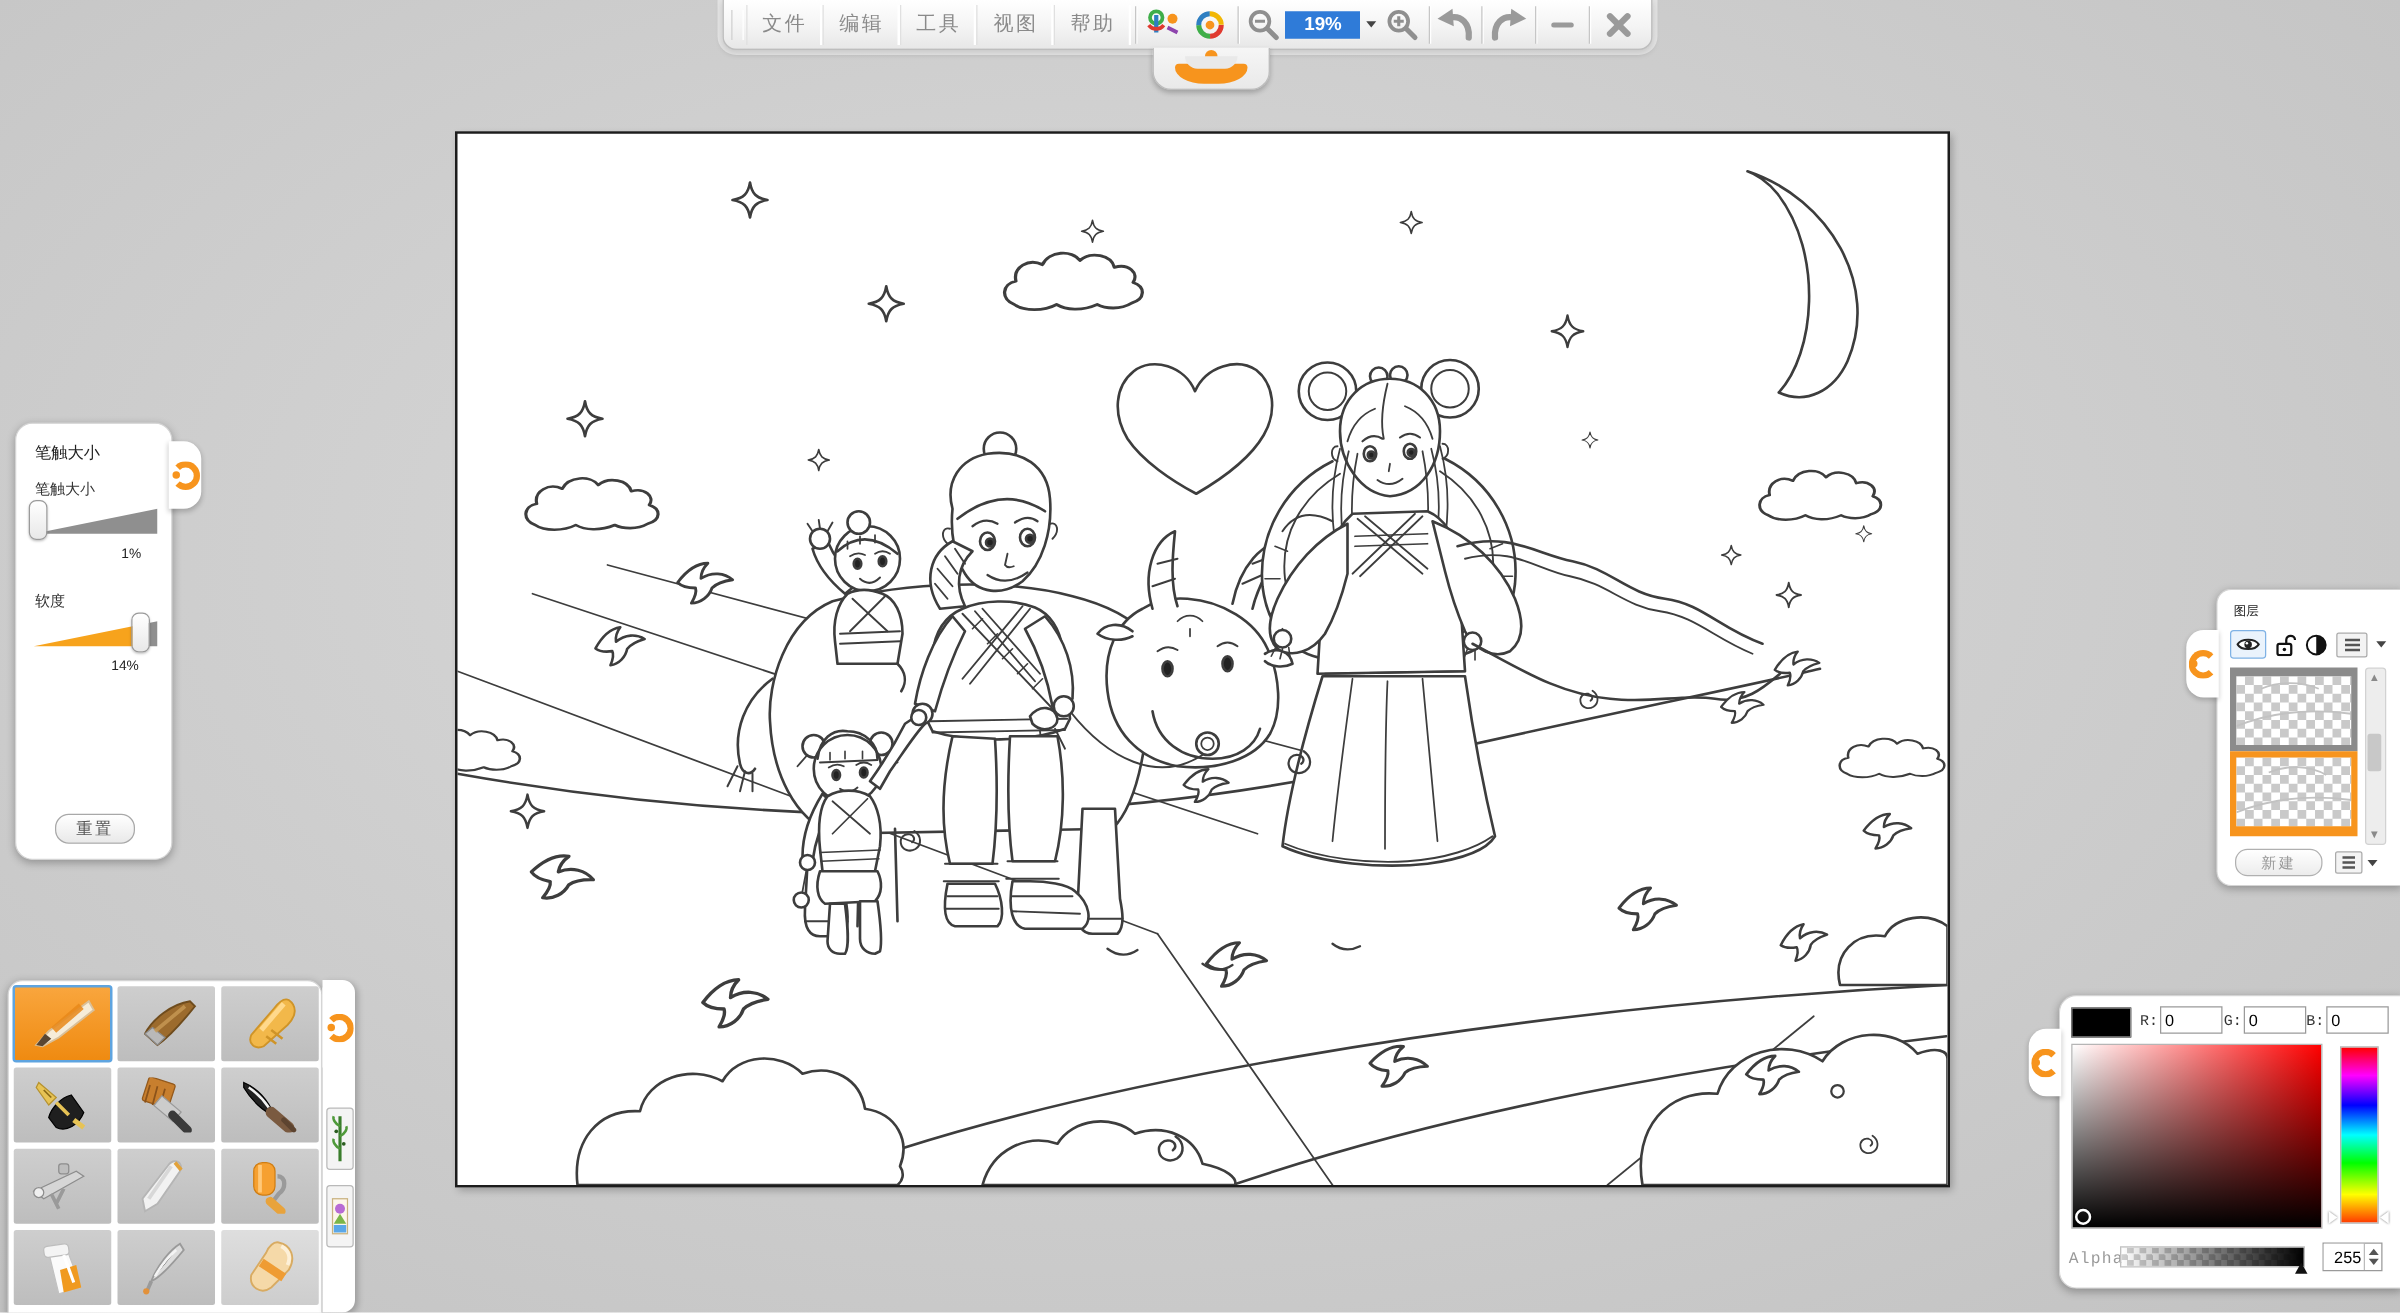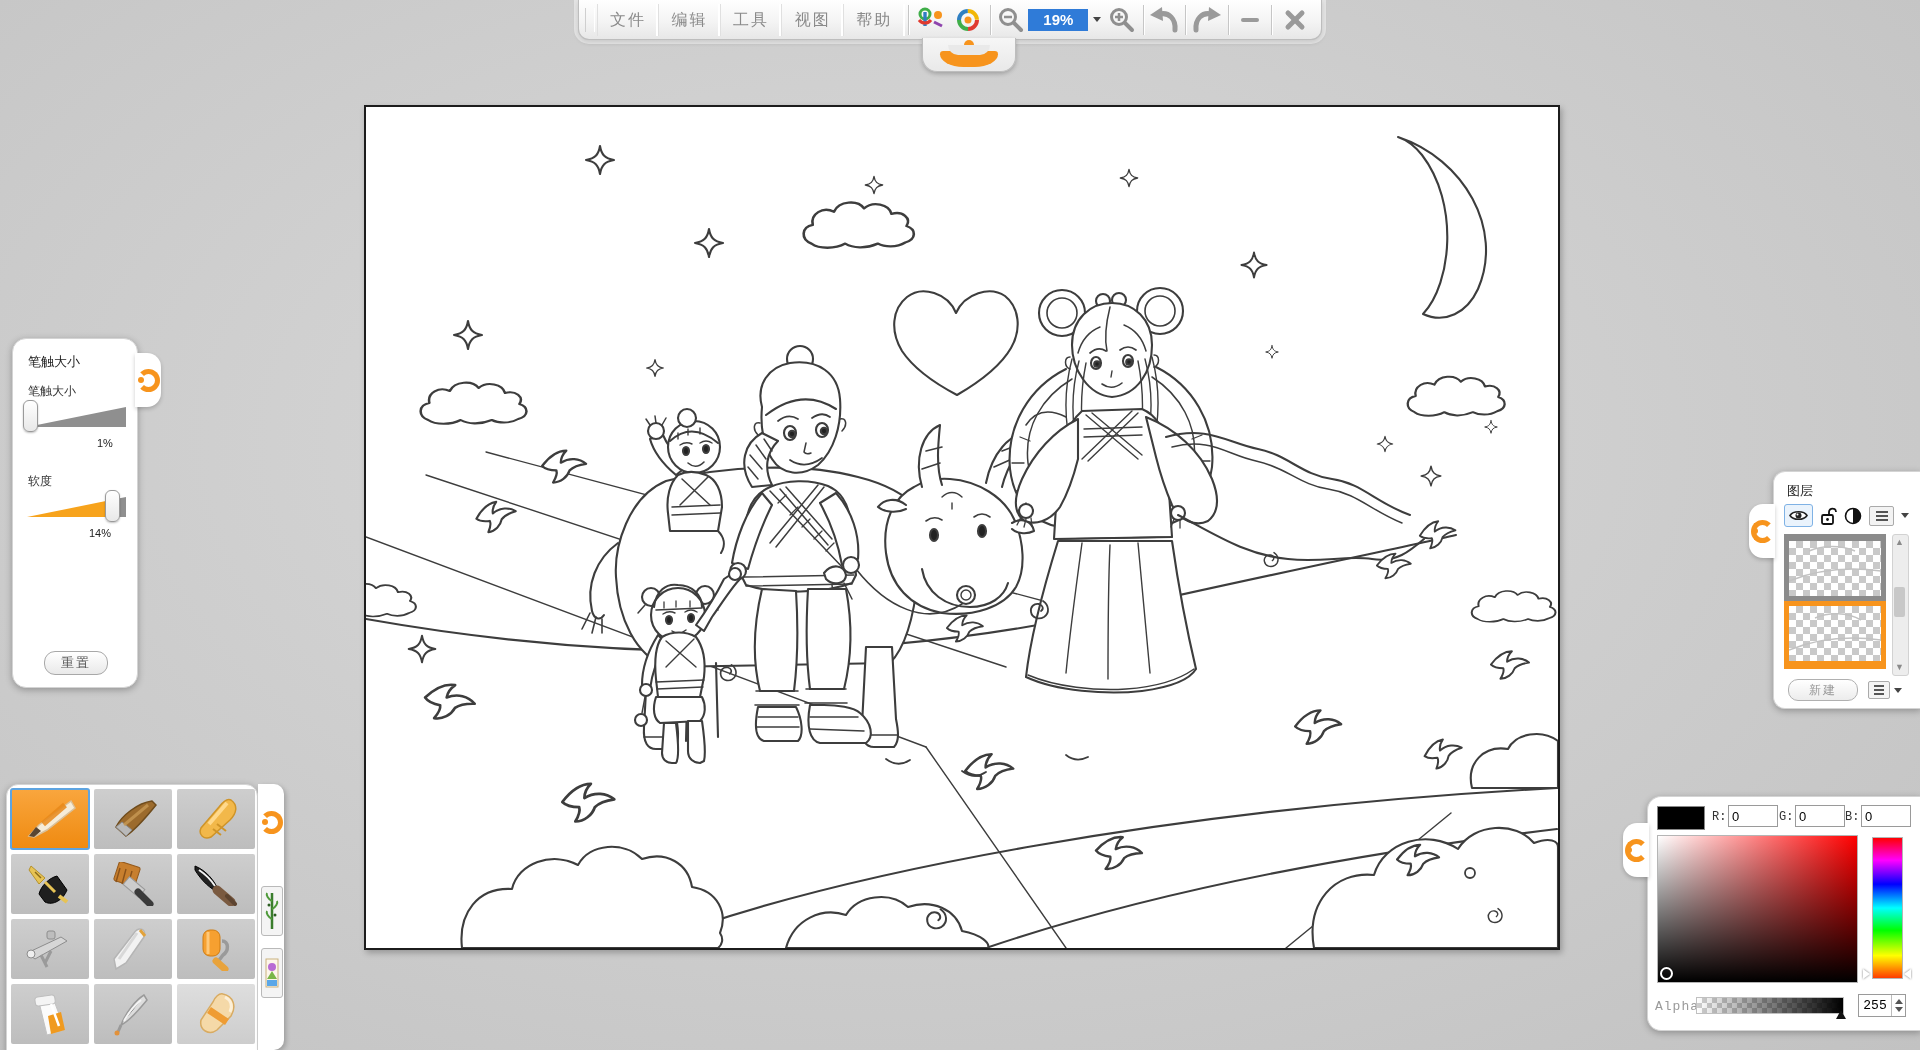--- a/index.html
+++ b/index.html
@@ -75,21 +75,21 @@
   .tp-grid{display:grid;grid-template-columns:repeat(3,78px);grid-auto-rows:60px;gap:5px;}
   .tool-cell{background:linear-gradient(180deg,#cecece,#bdbdbd);border-radius:2px;display:flex;align-items:center;justify-content:center;}
   .tool-cell.sel{background:linear-gradient(180deg,#f9a63e,#ef8a10);outline:2px solid #5ea4e0;outline-offset:-1px;}
   .tool-cell.lt{background:linear-gradient(180deg,#dedede,#cdcdcd);}
   .palette-strip{position:absolute;left:258px;top:784px;width:26px;height:266px;background:#fff;border-radius:0 10px 10px 0;box-shadow:2px 2px 5px rgba(0,0,0,.22);}
   .palette-strip .handle-tab{left:0;top:6px;width:26px;height:64px;border-radius:0 12px 12px 0;box-shadow:none;}
   .strip-btn{position:absolute;left:3px;width:20px;height:48px;background:#f4f4f4;border:1px solid #b9b9b9;border-radius:3px;display:flex;align-items:center;justify-content:center;}
   
   .layers-panel{left:1773px;top:471px;width:147px;height:236px;border-radius:12px 0 0 12px;border-right:none;}
   .layers-panel .handle-tab{left:-25px;top:32px;border-radius:14px 0 0 14px;}
-  .lp-title{position:absolute;left:13px;top:10px;font-size:13px;color:#222;}
+  .lp-title{position:absolute;left:13px;top:10px;font-size:10px;color:#222;}
   .lp-iconrow{position:absolute;left:10px;top:32px;display:flex;align-items:center;gap:7px;}
   .eye-btn{width:27px;height:21px;border:1px solid #7fb2e5;background:#eaf3fc;border-radius:3px;display:flex;align-items:center;justify-content:center;}
   .flat-ic{display:flex;align-items:center;justify-content:center;}
   .menu-btn{width:23px;height:18px;border:1px solid #aaa;background:#f3f3f3;border-radius:2px;display:flex;align-items:center;justify-content:center;}
   .checker{background-image:conic-gradient(#c9c9c9 0 25%,#fff 0 50%,#c9c9c9 0 75%,#fff 0);background-size:14px 14px;}
   .lp-thumbs{position:absolute;left:10px;top:62px;width:102px;}
   .lp-thumb{width:92px;height:55px;position:relative;overflow:hidden;}
   .lp-thumb.inactive{border:5px solid #8b8b8b;border-top-width:7px;}
   .lp-thumb.active{border:5px solid #f7941d;border-bottom-width:8px;}
   .lp-scroll{position:absolute;left:118px;top:62px;width:15px;height:140px;background:#ededed;border:1px solid #d2d2d2;border-radius:3px;}
@@ -120,21 +120,21 @@
   .hue-mark.left{left:215px;top:172px;border-top:5px solid transparent;border-bottom:5px solid transparent;border-left:7px solid #fff;filter:drop-shadow(0 0 1px #777);}
   .hue-mark.right{left:256px;top:172px;border-top:5px solid transparent;border-bottom:5px solid transparent;border-right:7px solid #fff;filter:drop-shadow(0 0 1px #777);}
   .alpha-label{position:absolute;left:7px;top:202px;font-size:13px;color:#9a9a9a;font-family:"Liberation Mono",monospace;letter-spacing:1px;}
   .alpha-slider{
     position:absolute;left:48px;top:200px;width:146px;height:15px;border:1px solid #c0c0c0;
     background-image:linear-gradient(to right,rgba(0,0,0,0),#000),conic-gradient(#cfcfcf 0 25%,#fff 0 50%,#cfcfcf 0 75%,#fff 0);
     background-size:100% 100%,10px 10px;
   }
   .alpha-mark{position:absolute;left:188px;top:213px;width:0;height:0;border-left:5px solid transparent;border-right:5px solid transparent;border-bottom:9px solid #111;}
   .alpha-box{position:absolute;left:210px;top:197px;width:46px;height:21px;border:1px solid #9a9a9a;background:#fff;display:flex;}
-  .alpha-box input{border:none;width:28px;font-size:13px;text-align:center;padding:1px 2px;font-family:Liberation Mono, monospace;}
+  .alpha-box input{border:none;width:28px;font-size:13px;text-align:right;padding:1px 2px;font-family:Liberation Sans, sans-serif;}
   .spin{width:13px;border-left:1px solid #bbb;display:flex;flex-direction:column;align-items:center;justify-content:space-evenly;}
   .spin b{width:0;height:0;border-left:4px solid transparent;border-right:4px solid transparent;}
   .spin b.up{border-bottom:5px solid #555;}
   .spin b.dn{border-top:5px solid #555;}
   .mini-line{width:12px;height:2px;background:#555;box-shadow:0 4px 0 #555,0 -4px 0 #555;}
 </style>
 </head>
 <body>
 
 <div class="toolbar">

